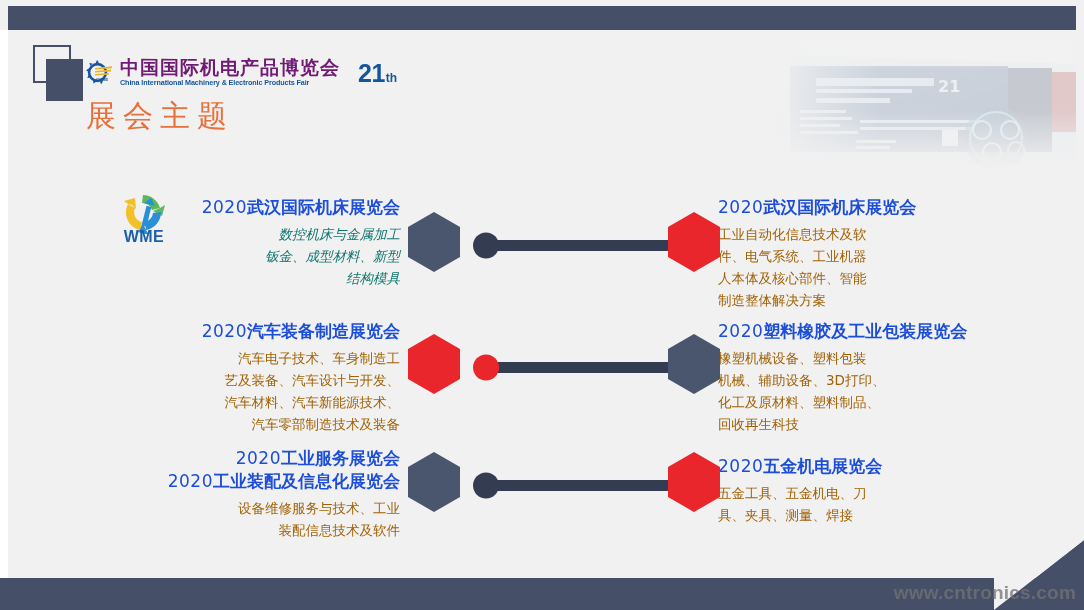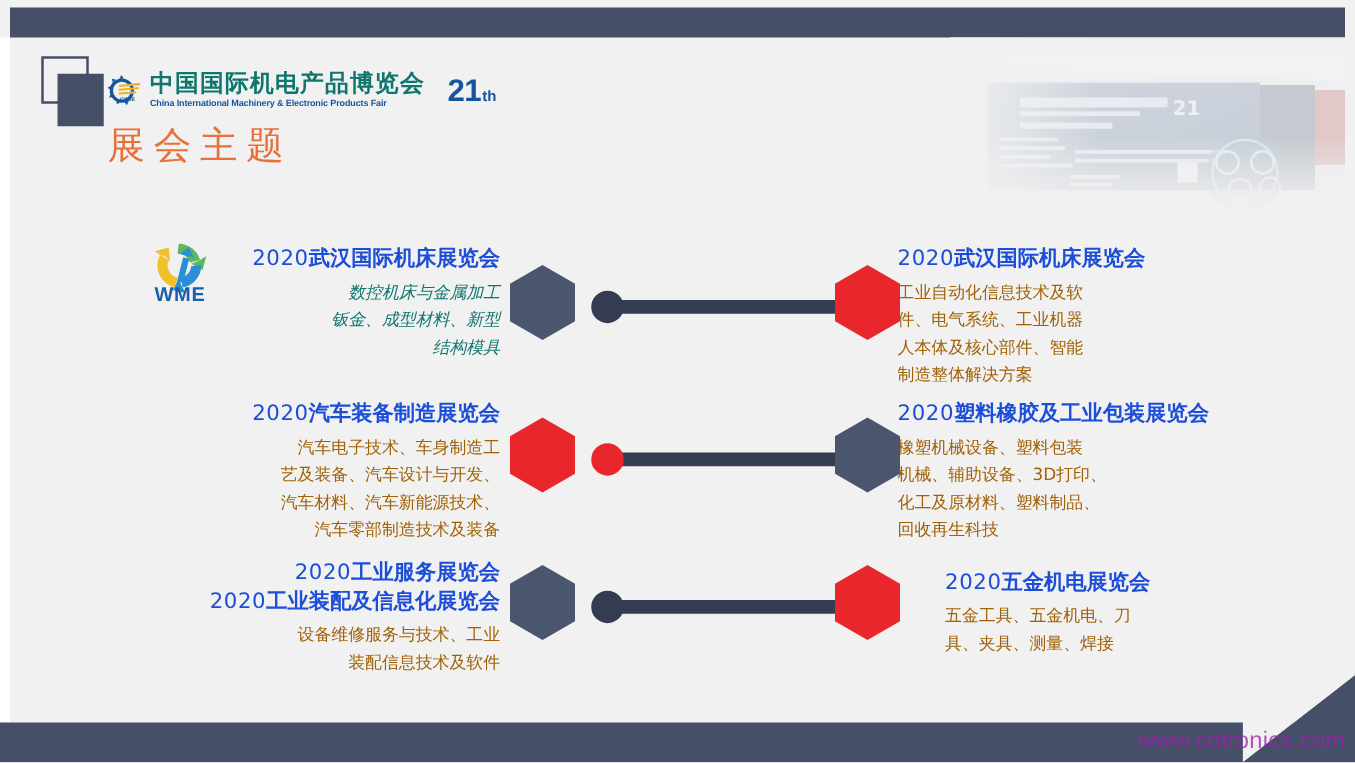--- a/index.html
+++ b/index.html
@@ -33,42 +33,43 @@
     position:absolute;right:0;top:540px;width:90px;height:70px;
     background:#f1f1f1;
     clip-path:polygon(0 0,100% 0,0 100%);
   }
   .left-edge{
     position:absolute;left:0;top:30px;width:8px;height:548px;background:#ffffff;
   }
   
   .watermark{
     position:absolute;right:8px;bottom:6px;
-    font-size:19px;color:#a21caf;opacity:.75;
+    font-size:19px;color:#737373;opacity:.75;
     letter-spacing:.2px;
     font-family:"Liberation Sans",sans-serif;
     z-index:40;
+    font-weight:bold;
   }
   
   .hdr-sq-outline{
     position:absolute;left:33px;top:45px;width:34px;height:34px;
     border:2px solid #454f68;background:transparent;
   }
   .hdr-sq-solid{
     position:absolute;left:46px;top:59px;width:37px;height:42px;
     background:#454f68;
   }
   .brandrow{
     position:absolute;left:84px;top:56px;height:34px;
     display:flex;align-items:center;gap:6px;
   }
   .gear-wrap{width:30px;height:30px;position:relative;flex:0 0 auto;}
   .brandtext{display:flex;flex-direction:column;justify-content:center;}
   .brand-cn{
-    font-size:19px;font-weight:bold;color:#0f766e;
+    font-size:19px;font-weight:bold;color:#701a75;
     letter-spacing:1px;line-height:1.05;
     font-family:"DejaVu Sans",sans-serif;
     text-align:center;
   }
   .brand-en{
     font-size:7.2px;font-weight:bold;color:#15559e;
     letter-spacing:-0.1px;line-height:1.2;margin-top:1px;
     font-family:Liberation Sans, sans-serif;
   }
   .edition{
@@ -304,21 +305,21 @@
     <div class="col-left">
       <div class="item-title">
         <span class="yr">2020</span><span>工业服务展览会</span>
       </div>
       <div class="item-title">
         <span class="yr">2020</span><span>工业装配及信息化展览会</span>
       </div>
       <div class="item-body">设备维修服务与技术、工业
 装配信息技术及软件</div>
     </div>
-    <div class="col-right" style="top:8px;margin-left:38px;">
+    <div class="col-right" style="top:8px;">
       <div class="item-title">
         <span class="yr">2020</span><span>五金机电展览会</span>
       </div>
       <div class="item-body">五金工具、五金机电、刀
 具、夹具、测量、焊接</div>
     </div>
     <div class="conn" style="left:400px;top:-3px;">
       <svg width="320" height="80" viewBox="0 0 320 80">
         <polygon points="34,8 60,23 60,53 34,68 8,53 8,23" fill="#4a556e"></polygon>
         <rect x="86" y="36" width="200" height="11" fill="#343c52"></rect>

